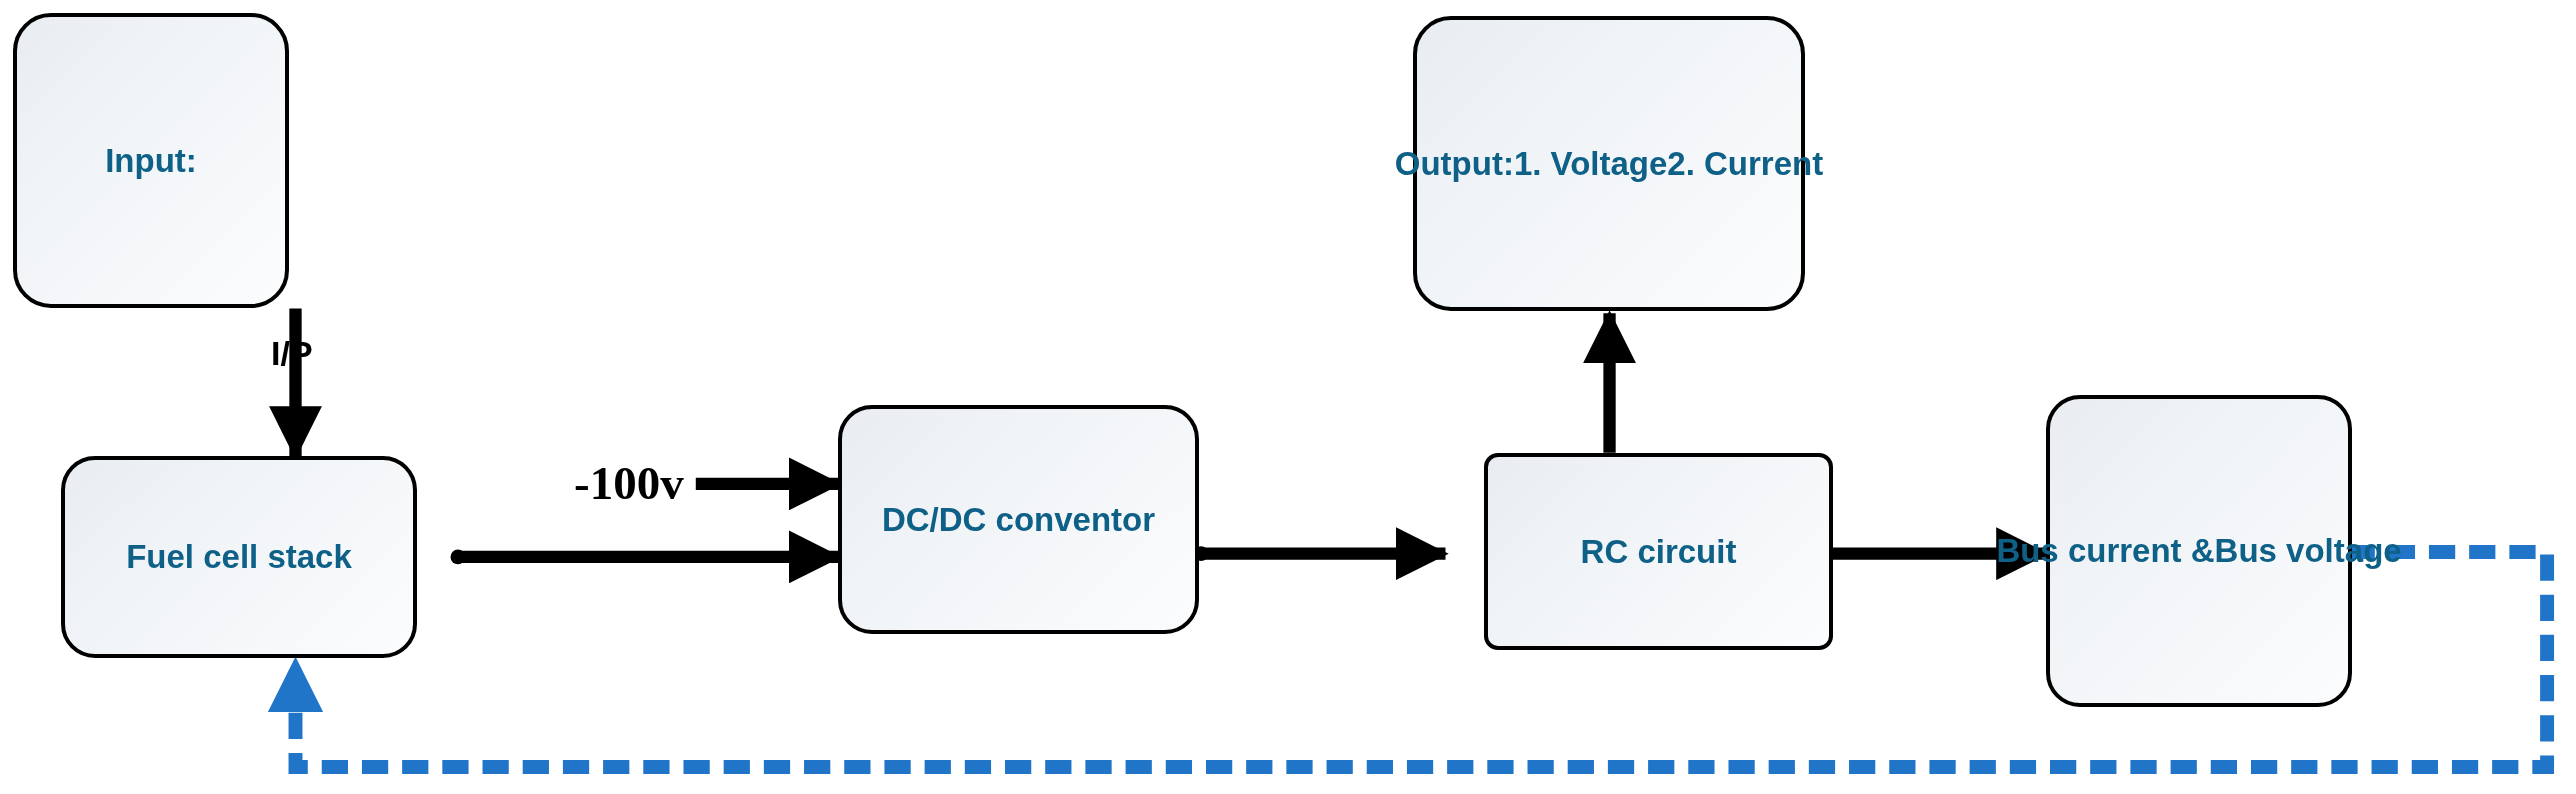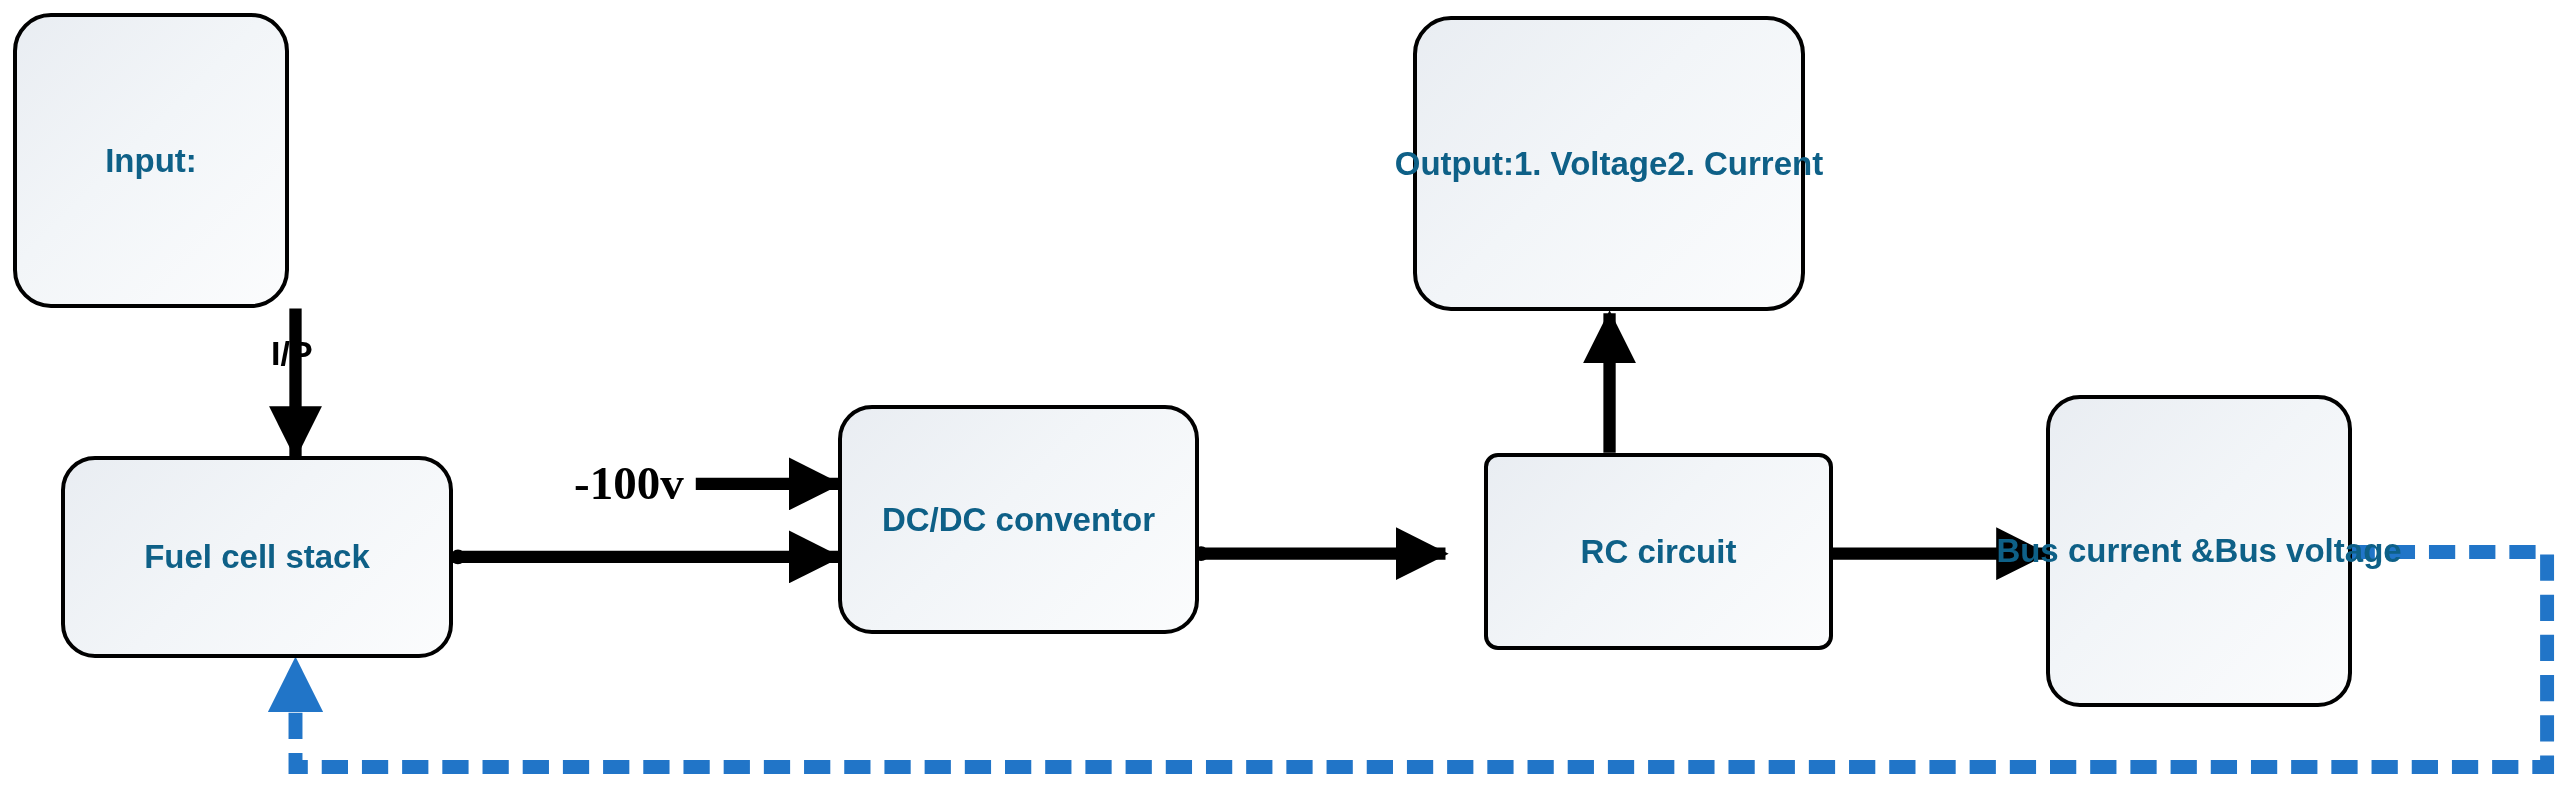--- a/index.html
+++ b/index.html
@@ -38,21 +38,21 @@
   .node .line {
     display: block;
     white-space: nowrap;
     line-height: 1.32;
   }
   
   #node-input   { left: 13px;   top: 13px;  width: 276px; height: 295px;
                   border-radius: 38px; font-size: 33px; }
   #node-output  { left: 1413px; top: 16.4px;  width: 392px; height: 295px;
                   border-radius: 38px; font-size: 33px; }
-  #node-stack   { left: 61px;   top: 456px; width: 392px; height: 202px;
+  #node-stack   { left: 61px;   top: 456px; width: 356px; height: 202px;
                   border-radius: 34px; font-size: 33px; }
   #node-dcdc    { left: 838px; top: 405px; width: 361px; height: 229px;
                   border-radius: 34px; font-size: 33px; }
   #node-rc      { left: 1484px; top: 453px; width: 349px; height: 197px;
                   border-radius: 14px; font-size: 33px; }
   #node-bus     { left: 2046px; top: 395px; width: 306px; height: 312px;
                   border-radius: 34px; font-size: 33px; }
 
   .edge-label {
     position: absolute;

